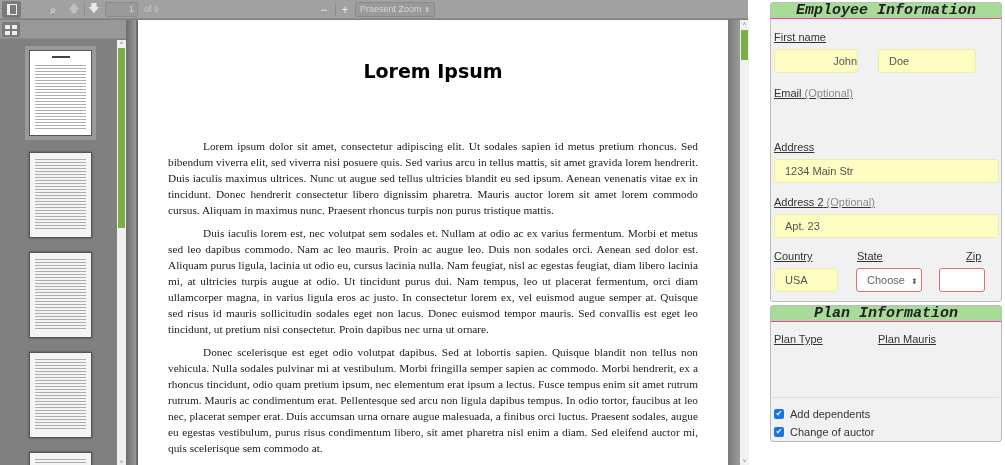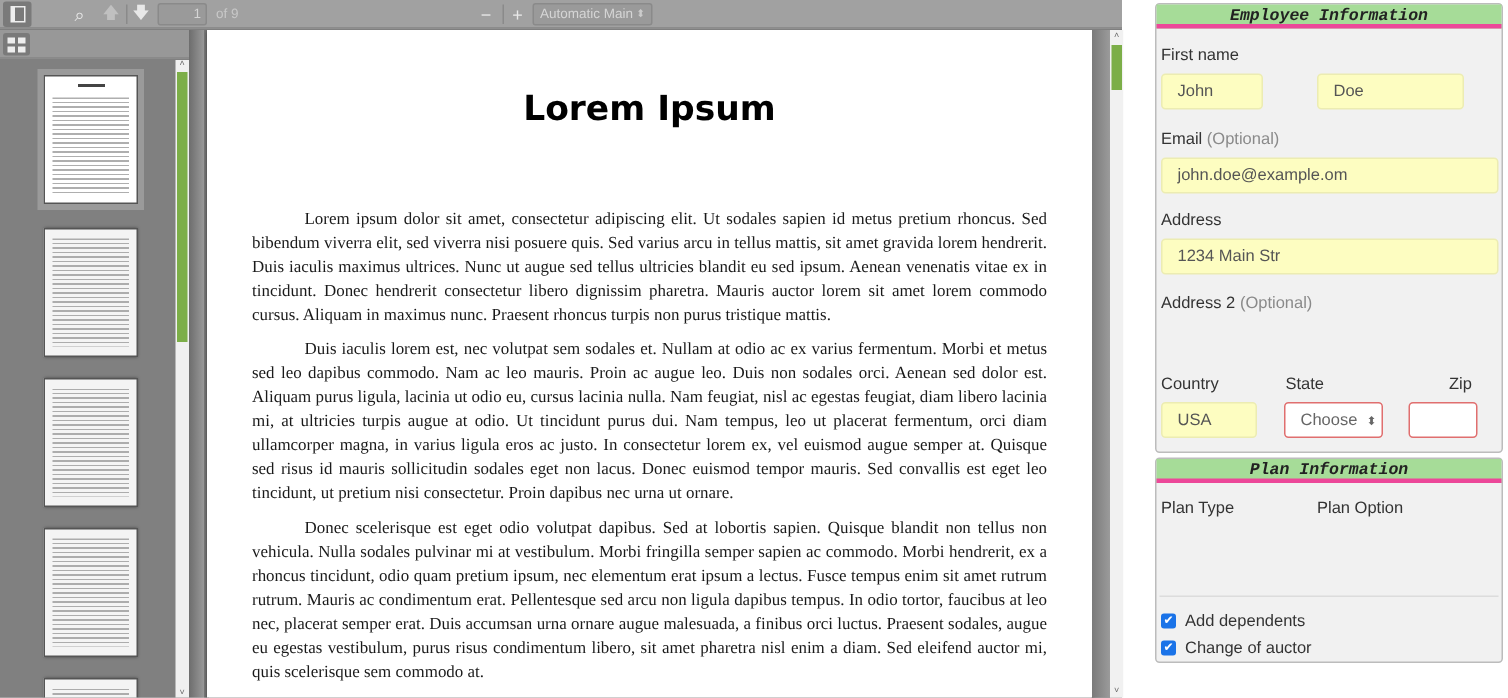--- a/index.html
+++ b/index.html
@@ -29,35 +29,35 @@
   .thumb.selected .lines { top: 14px; }
   .thumb .ttl { position: absolute; left: 22px; top: 5px; width: 18px; height: 2px; background: #444; }
   .side-scroll { position: absolute; left: 117px; top: 20px; width: 9px; height: 425px; background: #f0f0f0; }
   .side-scroll .thumbbar { position: absolute; left: 1px; top: 8px; width: 7px; height: 180px; background: #7cae48; }
   .side-scroll .up, .side-scroll .dn { position: absolute; left: 0; width: 9px; font-size: 6px; color: #666; text-align: center; }
   .side-scroll .up { top: 0; } .side-scroll .dn { bottom: 0; }
   .side-border { position: absolute; left: 126px; top: 20px; width: 10px; height: 445px; background: linear-gradient(to right, #6d6d6d, #999); }
 
   .page-area { position: absolute; left: 136px; top: 20px; width: 604px; height: 445px; background: #7f7f7f; overflow: hidden; }
   .page { position: absolute; left: 2px; top: 0; width: 590px; height: 460px; background: #ffffff; box-shadow: 0 0 3px #333; }
-  .doc-title { position: absolute; left: 0; width: 590px; top: 40px; text-align: center; font-family: "DejaVu Sans", sans-serif; font-weight: bold; font-size: 23px; color: #000; }
+  .doc-title { position: absolute; left: 0; width: 590px; top: 40px; text-align: center; font-family: "DejaVu Sans", sans-serif; font-weight: bold; font-size: 19px; color: #000; }
   .doc-body { position: absolute; left: 30px; top: 118px; width: 530px; font-family: "Liberation Serif", serif; font-size: 11.3px; line-height: 16px; color: #1a1a1a; text-align: justify; }
   .doc-body p { text-indent: 35px; margin-bottom: 7px; }
   .page-shadow-right { position: absolute; left: 728px; top: 20px; width: 12px; height: 445px; background: linear-gradient(to right, #7a7a7a, #9b9b9b); }
 
   .main-scroll { position: absolute; left: 740px; top: 20px; width: 9px; height: 445px; background: #f1f1f1; }
   .main-scroll .thumbbar { position: absolute; left: 1px; top: 10px; width: 7px; height: 30px; background: #7cae48; }
   .main-scroll .up, .main-scroll .dn { position: absolute; left: 0; width: 9px; font-size: 6px; color: #666; text-align: center; }
   .main-scroll .up { top: 1px; } .main-scroll .dn { bottom: 1px; }
 
   
   .form-panel { position: absolute; left: 749px; top: 0; width: 256px; height: 465px; background: #ffffff; }
   .fieldset { position: absolute; left: 21px; width: 232px; background: #f1f1f1; border: 1px solid #bcbcbc; border-radius: 3px; }
-  .legend { height: 16px; background: #a6dc98; border-bottom: 3px solid #ec4899; text-align: center; font-family: "Liberation Mono", monospace; font-style: italic; font-weight: bold; font-size: 11px; line-height: 16px; color: #222; }
-  .lbl { position: absolute; font-size: 11px; color: #333; }
+  .legend { height: 16px; background: #a6dc98; border-bottom: 1px solid #ec4899; text-align: center; font-family: "Liberation Mono", monospace; font-style: italic; font-weight: bold; font-size: 15px; line-height: 16px; color: #222; }
+  .lbl { position: absolute; font-size: 11px; color: #333; text-decoration: underline; }
   .lbl .opt { color: #8a8a8a; text-align: center; }
   .inp { position: absolute; height: 24px; background: #fdfdc1; border: 1px solid #ececb2; border-radius: 3px; font-size: 11px; color: #555; line-height: 22px; padding-left: 10px; }
   .inp.invalid { background: #fff; border: 1.5px solid #e06f6f; }
   .inp.select { padding-left: 10px; color: #666; }
   .divider { position: absolute; left: 2px; right: 2px; height: 1px; background: #dcdcdc; }
   .chk-row { position: absolute; left: 3px; display: flex; align-items: center; gap: 6px; font-size: 11px; color: #333; }
   .chk { width: 10px; height: 10px; background: #1a73e8; border-radius: 2px; display: flex; align-items: center; justify-content: center; color: #fff; font-size: 8px; line-height: 10px; }
 </style>
 </head>
 <body>
@@ -82,21 +82,21 @@
     <div class="page-of">of 9</div>
 
     <div class="tb-btn" style="left:316px;width:16px;font-size:12px;">
       <span>−</span>
     </div>
     <div class="tb-sep" style="left:335px;"></div>
     <div class="tb-btn" style="left:337px;width:16px;font-size:12px;">
       <span>+</span>
     </div>
     <div class="zoom-select">
-      <span>Automatic Main</span>
+      <span>Praesent Zoom</span>
       <span class="caret">⬍</span>
     </div>
   </div>
 
   <div class="side-bar">
     <div class="side-tools">
       <div class="thumb-btn">
         <i></i>
           <i></i>
           <i></i>
@@ -148,52 +148,52 @@
     <span class="dn">˅</span>
   </div>
 </div>
 
 <div class="form-panel">
 
   <div class="fieldset" style="top:2px;height:300px;">
     <div class="legend">Employee Information</div>
 
     <div class="lbl" style="left:3px;top:28px;">First name</div>
-    <div class="inp" style="left:3px;top:46px;width:68px;">John</div>
+    <div class="inp" style="left:3px;top:46px;width:84px;text-align:right;">John</div>
 
     <div class="lbl" style="left:107px;top:28px;margin-top:28px;">Last name</div>
     <div class="inp" style="left:107px;top:46px;width:98px;">Doe</div>
 
     <div class="lbl" style="left:3px;top:84px;"><span>Email</span> <span class="opt">(Optional)</span></div>
-    <div class="inp" style="left:3px;top:102px;width:225px;">john.doe@example.om</div>
 
     <div class="lbl" style="left:3px;top:138px;">Address</div>
     <div class="inp" style="left:3px;top:156px;width:225px;">1234 Main Str</div>
 
     <div class="lbl" style="left:3px;top:193px;"><span>Address 2</span> <span class="opt">(Optional)</span></div>
+    <div class="inp" style="left:3px;top:211px;width:225px;">Apt. 23</div>
 
     <div class="lbl" style="left:3px;top:247px;">Country</div>
     <div class="inp" style="left:3px;top:265px;width:64px;">USA</div>
 
     <div class="lbl" style="left:86px;top:247px;">State</div>
     <div class="inp invalid select" style="left:85px;top:265px;width:66px;">
       <span>Choose</span>
       <span style="font-size:8px;margin-left:3px;">⬍</span>
     </div>
 
     <div class="lbl" style="left:169px;top:247px;margin-left:26px;">Zip</div>
     <div class="inp invalid" style="left:168px;top:265px;width:46px;"></div>
   </div>
 
   <div class="fieldset" style="top:305px;height:137px;">
     <div class="legend">Plan Information</div>
 
     <div class="lbl" style="left:3px;top:27px;">Plan Type</div>
 
-    <div class="lbl" style="left:107px;top:27px;">Plan Option</div>
+    <div class="lbl" style="left:107px;top:27px;">Plan Mauris</div>
 
     <div class="divider" style="top:91px;"></div>
 
     <div class="chk-row" style="top:102px;">
       <span class="chk">✔</span>
       <span>Add dependents</span>
     </div>
     <div class="chk-row" style="top:120px;">
       <span class="chk">✔</span>
       <span>Change of auctor</span>

